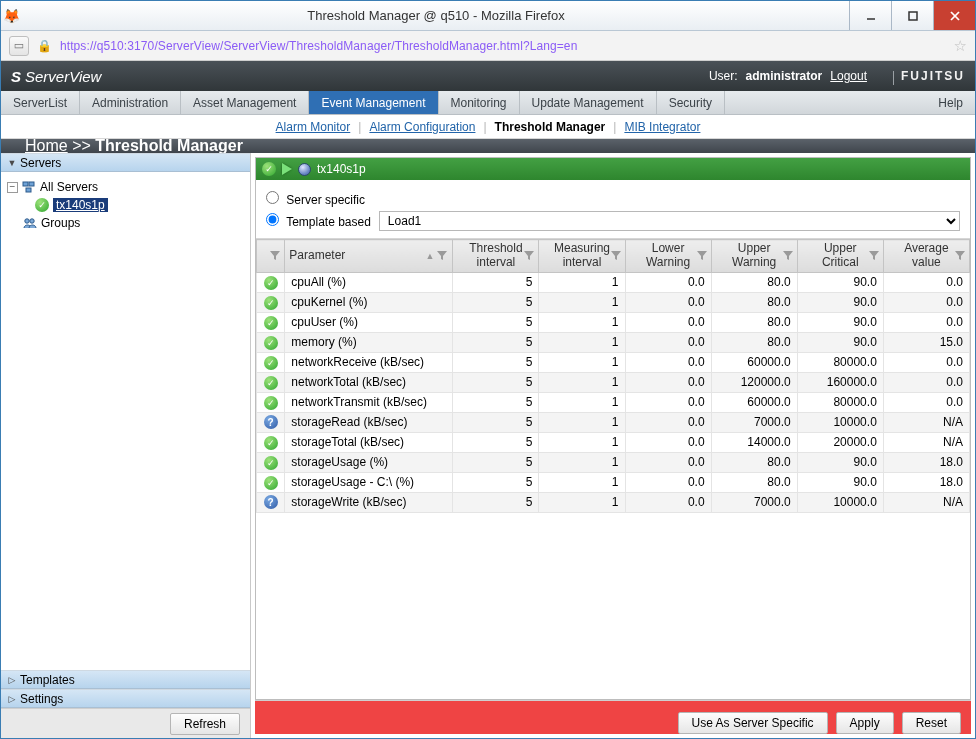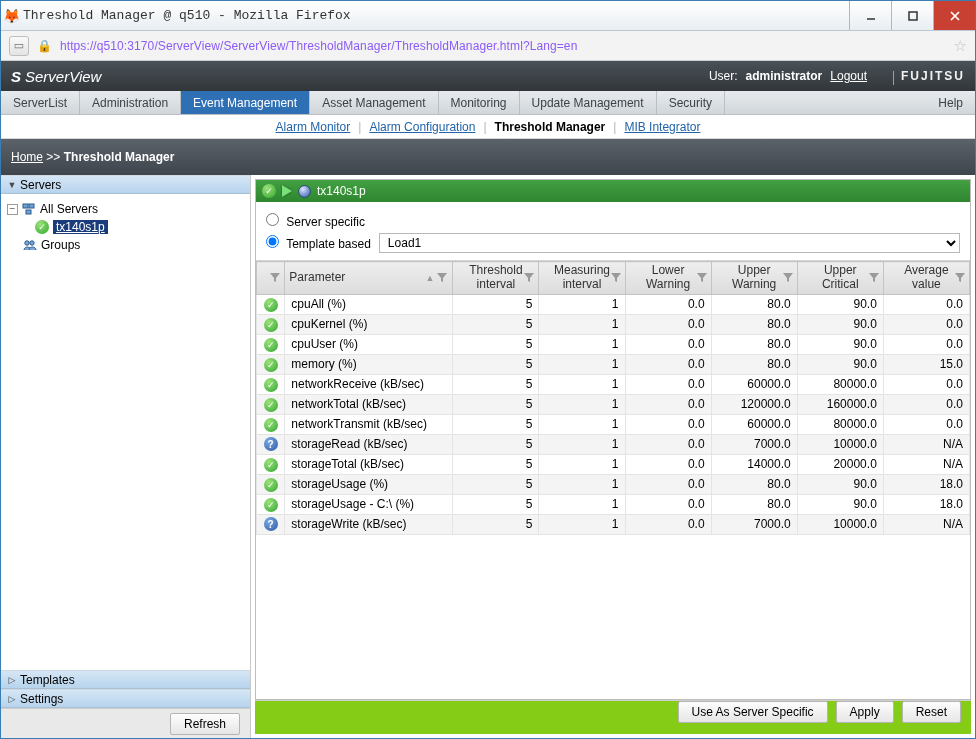--- a/index.html
+++ b/index.html
@@ -2,21 +2,21 @@
 <html><head>
 <meta charset="utf-8">
 <style>
   * { box-sizing: border-box; font-family: "Segoe UI", Tahoma, Arial, sans-serif; }
   body { margin:0; background:#6ea3ce; font-size:12px; color:#000; }
   .window { width:976px; height:739px; background:#fff; display:flex; flex-direction:column; border:1px solid #3a7db3; }
 
   
   .titlebar { height:30px; background:linear-gradient(#fff,#e9eef3); display:flex; align-items:center; border-bottom:1px solid #b9c7d4; }
   .titlebar .ff-icon { width:22px; text-align:center; font-size:14px; color:#d27b3a; }
-  .titlebar .title { flex:1; font-size:13px; color:#333;font-family:Liberation Mono, monospace; }
+  .titlebar .title { flex:1; text-align:center; font-size:13px; color:#333; }
   .win-btns { display:flex; height:100%; }
   .win-btn { width:42px; display:flex; align-items:center; justify-content:center; border-left:1px solid #aab8c7; }
   .win-btn.close { background:#c84031; color:#fff; }
   .win-btn svg { width:12px; height:12px; }
 
   
   .urlbar { height:30px; background:#f3f3f3; display:flex; align-items:center; gap:8px; padding:0 8px; border-bottom:1px solid #cfcfcf; }
   .urlbar .nav-chip { width:20px; height:20px; border-radius:3px; background:linear-gradient(#fafafa,#e4e4e4); border:1px solid #bfbfbf; display:flex; align-items:center; justify-content:center; }
   .urlbar .lock { color:#8c8c8c; }
   .urlbar .url { flex:1; color:#8b5cf6; font-size:12px; letter-spacing:.1px; }
@@ -38,21 +38,21 @@
   .maintabs .flex { flex:1; }
   .maintabs .help { padding:0 12px; display:flex; align-items:center; color:#3b4248; }
 
   
   .subnav { height:24px; background:#fff; border-bottom:1px solid #d7d7d7; display:flex; align-items:center; justify-content:center; gap:8px; font-size:12px; }
   .subnav a { color:#2264a9; text-decoration:underline; cursor:pointer; }
   .subnav .sep { color:#b7b7b7; }
   .subnav .current { color:#000; font-weight:bold; }
 
   
-  .crumbbar { height:36px; background:linear-gradient(#5b626a,#3f454c); color:#fff; display:flex; align-items:center; padding:0 10px; font-size:12px; }
+  .crumbbar { height:14px; background:linear-gradient(#5b626a,#3f454c); color:#fff; display:flex; align-items:center; padding:0 24px; font-size:16px; }
   .crumbbar a { color:#fff; text-decoration:underline; }
   .crumbbar b { font-weight:bold; }
 
   
   .body { flex:1; display:flex; min-height:0; }
   .left { width:250px; display:flex; flex-direction:column; border-right:1px solid #c9c9c9; }
   .panel-hdr { height:19px; background:linear-gradient(#d5e6f5,#b7d4ed); border-top:1px solid #cfd9e2; border-bottom:1px solid #a9bfd3; padding:0 6px; display:flex; align-items:center; font-size:12px; cursor:pointer; }
   .panel-hdr .arrow { width:10px; display:inline-block; text-align:center; margin-right:3px; font-size:9px; color:#4a4a4a; }
   .tree { flex:1; background:#fff; padding:6px 4px; font-size:12px; overflow:auto; }
   .tree-row { display:flex; align-items:center; gap:4px; height:18px; }
@@ -85,21 +85,21 @@
   table.grid th .sorter { position:absolute; right:18px; top:50%; transform:translateY(-50%); font-size:9px; color:#999; }
   table.grid th .filter { position:absolute; right:3px; top:50%; transform:translateY(-50%); width:12px; height:12px; color:#888; }
   .funnel { display:inline-block; width:10px; height:10px; }
   .funnel svg { width:10px; height:10px; }
   table.grid td { border:1px solid #e4e4e4; padding:2px 6px; height:20px; }
   table.grid tr.even td { background:#f4f4f4; }
   table.grid td.num { text-align:right; }
   table.grid td.param { }
   table.grid td.stat { width:26px; text-align:center; }
 
-  .right-footer { height:34px; background:#84cc16; border-top:1px solid #cfcfcf; display:flex; align-items:flex-start; justify-content:flex-end; gap:8px; padding:0 10px; margin:0 4px 4px 4px; }
+  .right-footer { height:34px; background:#ef4444; border-top:1px solid #cfcfcf; display:flex; align-items:flex-end; justify-content:flex-end; gap:8px; padding:0 10px; margin:0 4px 4px 4px; }
 
   .servers-icon svg, .group-icon svg { width:14px; height:14px; }
 
 </style>
 </head>
 <body>
 
 <div class="window">
 
   <div class="titlebar">
@@ -142,22 +142,22 @@
     <div class="spacer"></div>
     <span>User:</span>
     <b>administrator</b>
     <a>Logout</a>
     <span class="fujitsu">FUJITSU</span>
   </div>
 
   <div class="maintabs">
     <div class="maintab">ServerList</div>
     <div class="maintab">Administration</div>
+    <div class="maintab">Asset Management</div>
     <div class="maintab active">Event Management</div>
-    <div class="maintab">Asset Management</div>
     <div class="maintab">Monitoring</div>
     <div class="maintab">Update Management</div>
     <div class="maintab">Security</div>
     <div class="flex"></div>
     <div class="help">Help</div>
   </div>
 
   <div class="subnav">
     <a>Alarm Monitor</a>
       <span class="sep">|</span>

